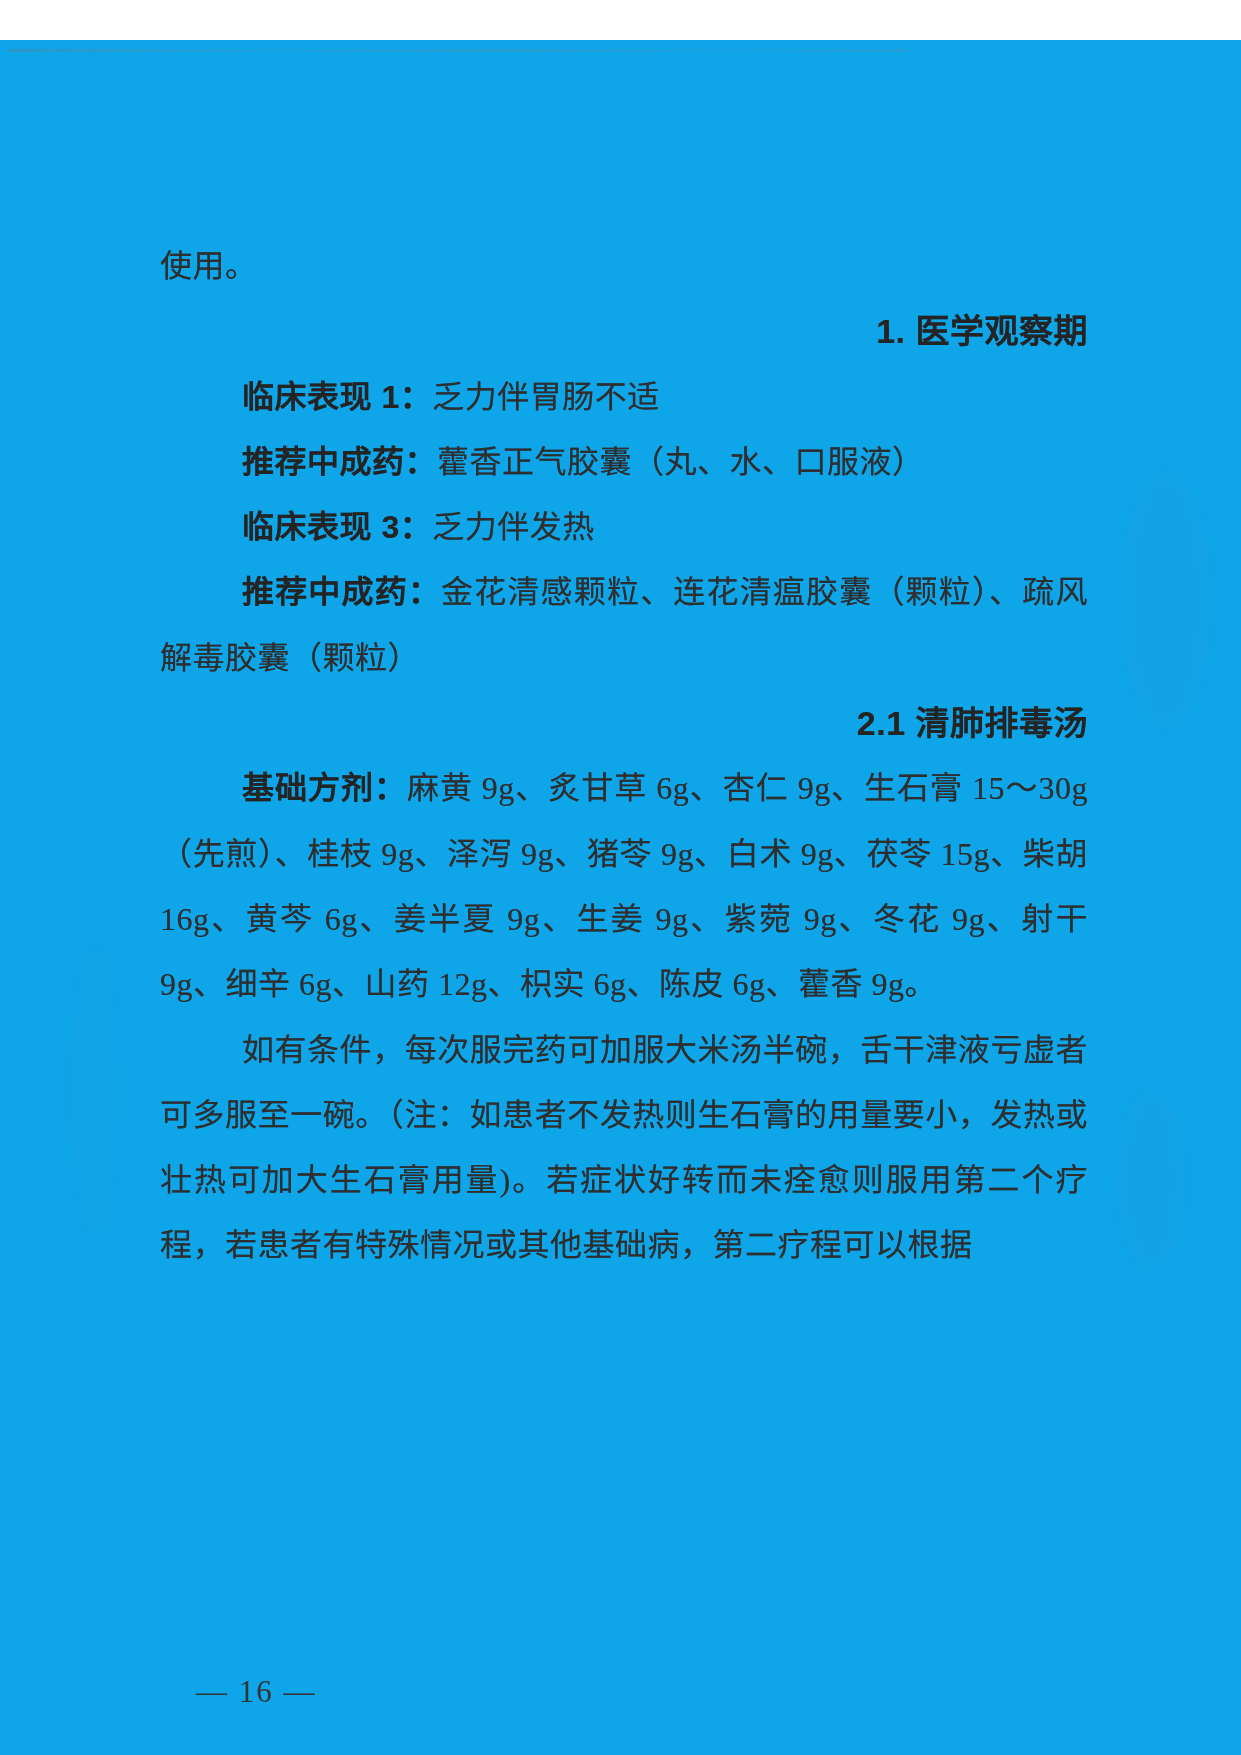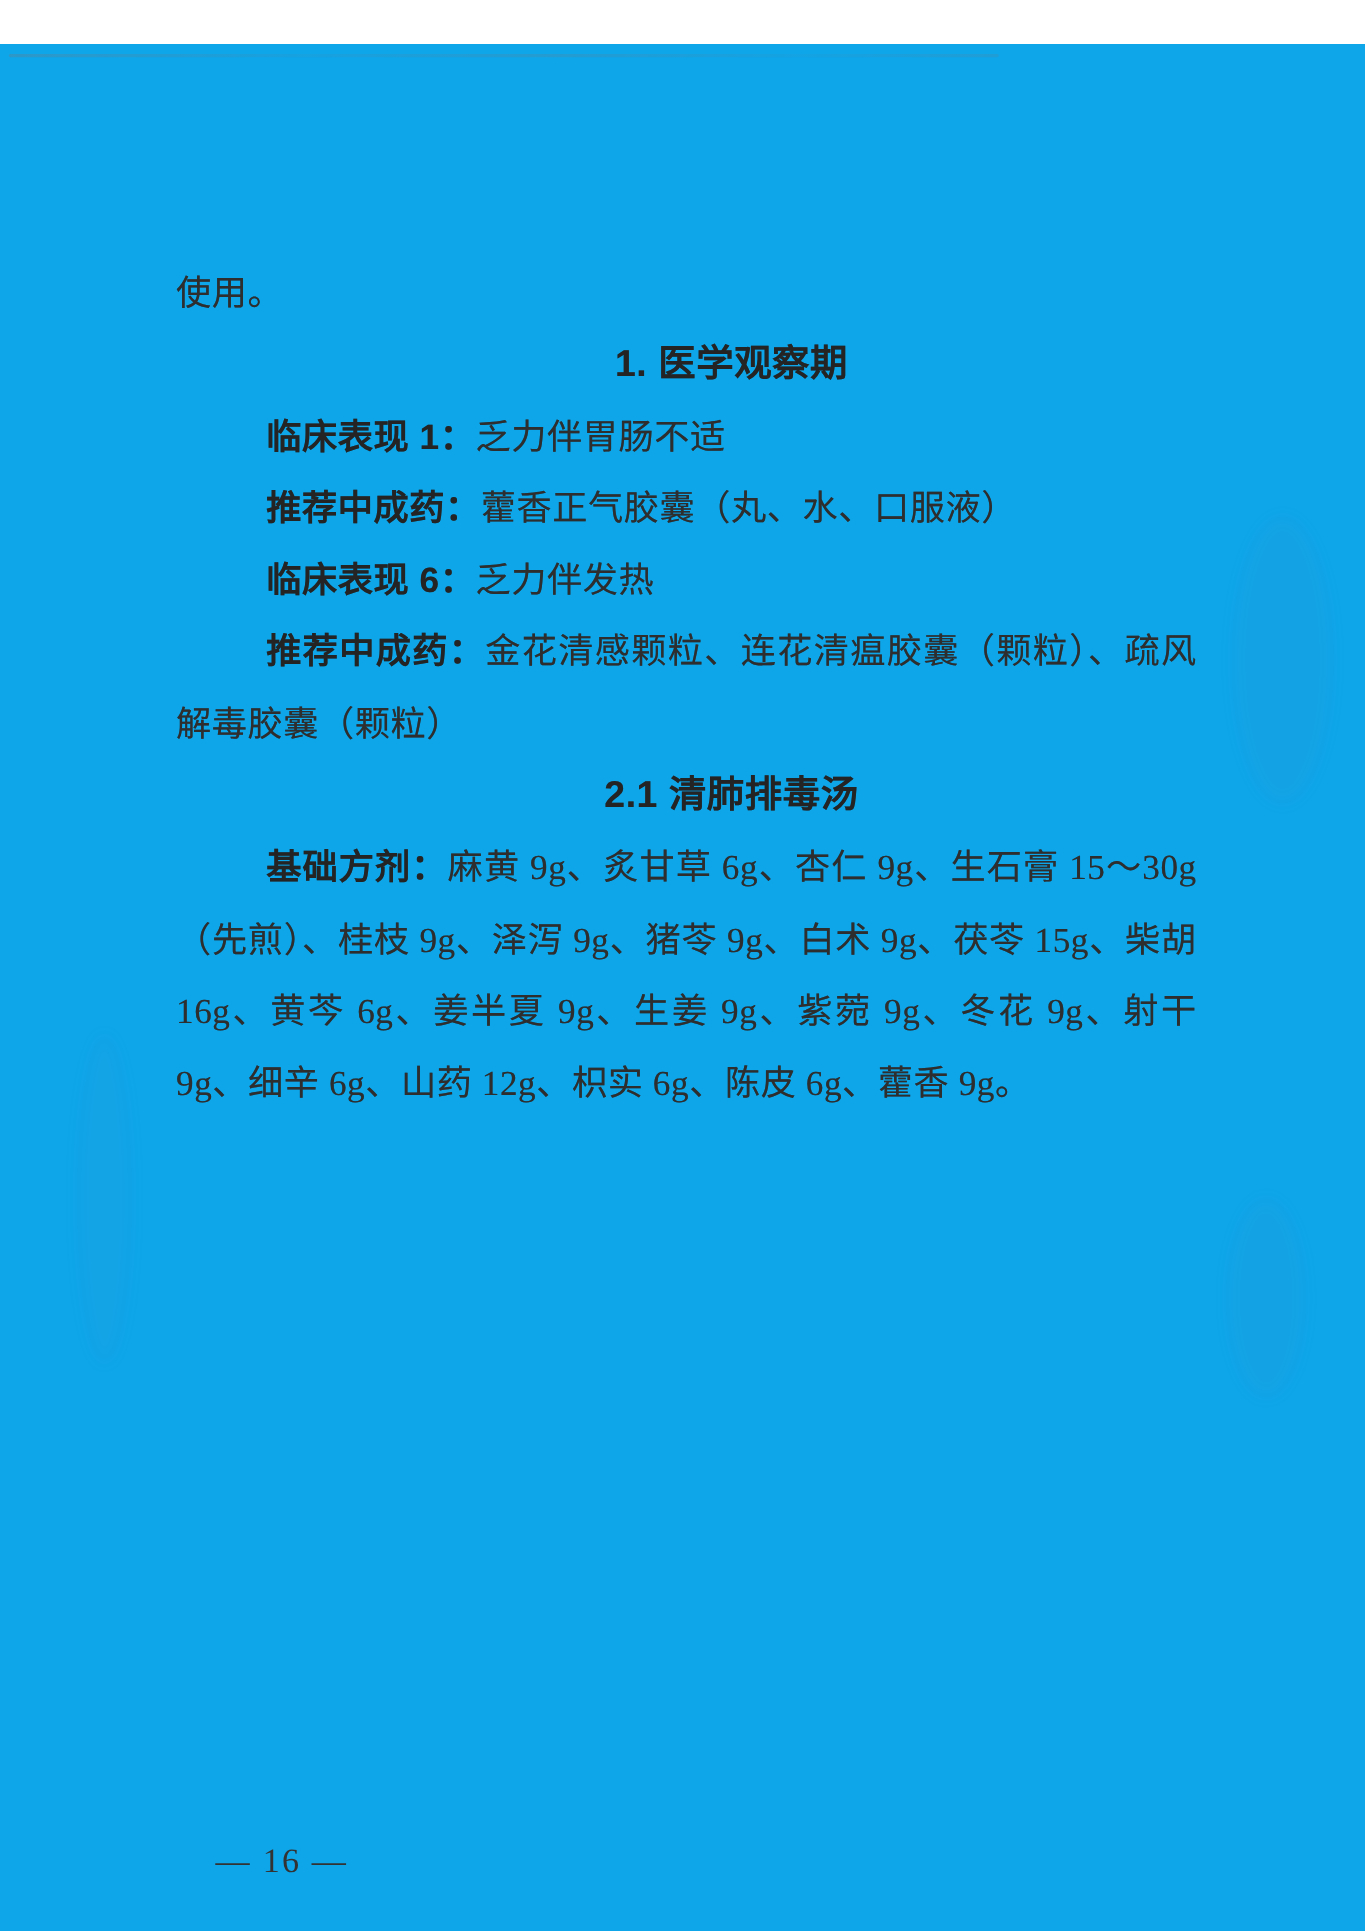--- a/index.html
+++ b/index.html
@@ -51,21 +51,21 @@
     color: #2e2e2e;
     
     text-shadow: 0 0 0.4px rgba(40,40,40,0.55);
   }
   .doc-body p.indent { text-indent: 82px; }
   .doc-body p.heading {
     font-family: "Liberation Sans", sans-serif;
     font-weight: 700;
     font-size: 34px;
     color: #242424;
-    text-align: center;
+    text-align: right;
   }
   .seg { }
   .seg.b {
     font-family: "Liberation Sans", sans-serif;
     font-weight: 700;
     color: #242424;
   }
   .footer {
     position: absolute;
     left: 196px;
@@ -84,20 +84,21 @@
   <div class="scan-streak"></div>
   <div class="scan-blob blob-a"></div>
   <div class="scan-blob blob-b"></div>
   <div class="scan-blob blob-c"></div>
 
   <div class="doc-body">
       <p class="body-line"><span class="seg">使用。</span></p>
       <p class="heading indent"><span class="seg b">1. 医学观察期</span></p>
       <p class="body-line indent"><span class="seg b">临床表现 1：</span><span class="seg">乏力伴胃肠不适</span></p>
       <p class="body-line indent"><span class="seg b">推荐中成药：</span><span class="seg">藿香正气胶囊（丸、水、口服液）</span></p>
-      <p class="body-line indent"><span class="seg b">临床表现 6：</span><span class="seg">乏力伴发热</span></p>
+      <p class="body-line indent"><span class="seg b">临床表现 3：</span><span class="seg">乏力伴发热</span></p>
       <p class="body-line indent"><span class="seg b">推荐中成药：</span><span class="seg">金花清感颗粒、连花清瘟胶囊（颗粒）、疏风解毒胶囊（颗粒）</span></p>
       <p class="heading indent"><span class="seg b">2.1 清肺排毒汤</span></p>
       <p class="body-line indent"><span class="seg b">基础方剂：</span><span class="seg">麻黄 9g、炙甘草 6g、杏仁 9g、生石膏 15～30g（先煎）、桂枝 9g、泽泻 9g、猪苓 9g、白术 9g、茯苓 15g、柴胡 16g、黄芩 6g、姜半夏 9g、生姜 9g、紫菀 9g、冬花 9g、射干 9g、细辛 6g、山药 12g、枳实 6g、陈皮 6g、藿香 9g。</span></p>
+      <p class="body-line indent"><span class="seg">如有条件，每次服完药可加服大米汤半碗，舌干津液亏虚者可多服至一碗。（注：如患者不发热则生石膏的用量要小，发热或壮热可加大生石膏用量)。若症状好转而未痊愈则服用第二个疗程，若患者有特殊情况或其他基础病，第二疗程可以根据</span></p>
     </div>
 
   <div class="footer">— 16 —</div>
 </div>
 
 </body></html>

